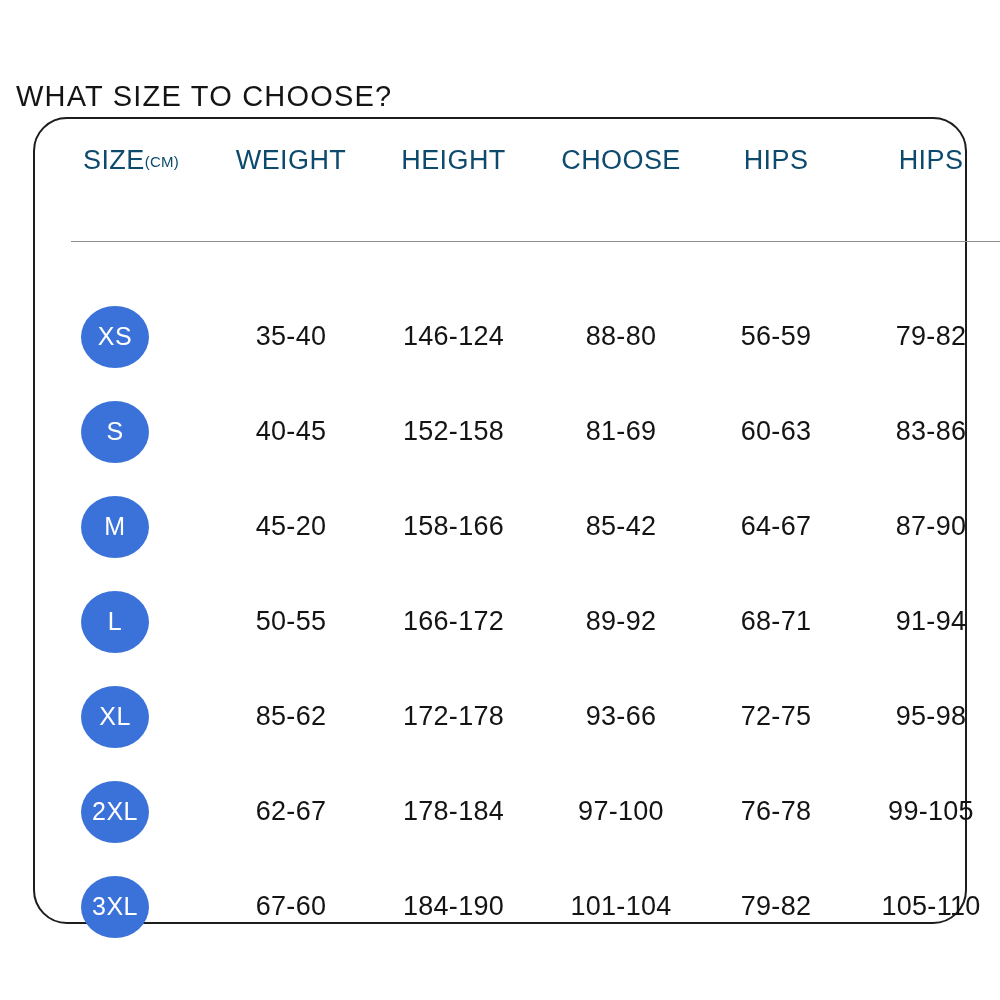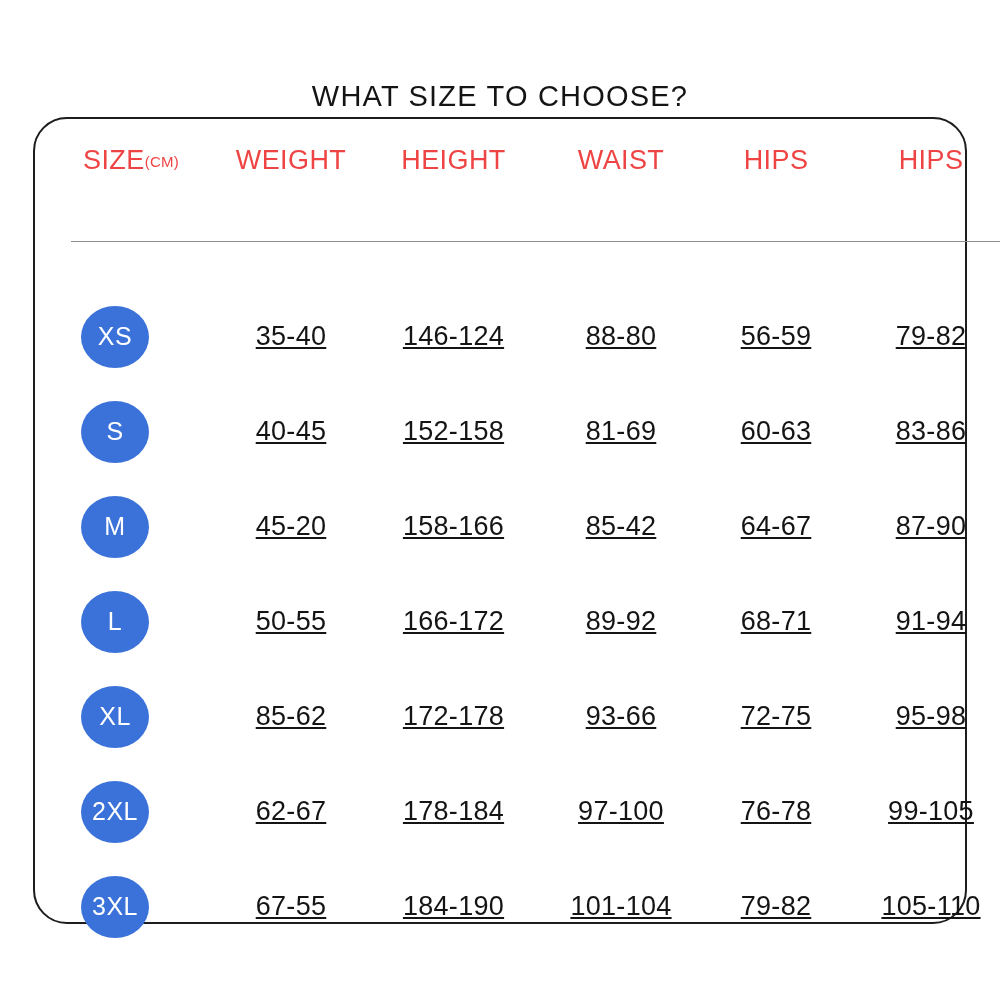--- a/index.html
+++ b/index.html
@@ -21,21 +21,20 @@
     height: 1000px;
     background: #ffffff;
   }
 
   
   .title {
     position: absolute;
     top: 80px;
     left: 0;
     width: 1000px;
-    text-align: center;
     font-size: 29px;
     letter-spacing: 1.2px;
     font-weight: 400;
     color: #141414;
     z-index: 3;
     background: transparent;
   }
   .title-inner {
     display: inline-block;
     background: #ffffff;
@@ -67,21 +66,21 @@
 
   table.sizes {
     width: 100%;
     border-collapse: collapse;
     table-layout: fixed;
   }
 
   table.sizes th {
     font-weight: 400;
     font-size: 27px;
-    color: #ef4444;
+    color: #0c4a6e;
     padding: 6px 0 18px 0;
     text-align: center;
     letter-spacing: 0.4px;
     white-space: nowrap;
   }
   table.sizes th.size-col {
     text-align: left;
     padding-left: 12px;
   }
   .unit {
@@ -102,21 +101,20 @@
 
   table.sizes td {
     font-size: 27px;
     color: #141414;
     text-align: center;
     padding: 0;
     height: 95px;
     vertical-align: middle;
     letter-spacing: 0.3px;
     white-space: nowrap;
-    text-decoration: underline;
   }
   table.sizes td.size-cell {
     text-align: left;
     padding-left: 10px;
   }
 
   .badge {
     display: inline-flex;
     align-items: center;
     justify-content: center;
@@ -155,21 +153,21 @@
         <col class="c-height">
         <col class="c-chest">
         <col class="c-waist">
         <col class="c-hips">
       </colgroup>
       <thead>
         <tr>
           <th class="size-col"><span>SIZE</span><span class="unit">(CM)</span></th>
           <th>WEIGHT</th>
           <th>HEIGHT</th>
-          <th>WAIST</th>
+          <th>CHOOSE</th>
           <th>HIPS</th>
           <th>HIPS</th>
         </tr>
         <tr class="head-rule">
           <td colspan="6">
               <div class="rule"></div>
             </td>
         </tr>
       </thead>
       <tbody>
@@ -216,21 +214,21 @@
         <tr>
           <td class="size-cell"><span class="badge">2XL</span></td>
           <td>62-67</td>
           <td>178-184</td>
           <td>97-100</td>
           <td>76-78</td>
           <td>99-105</td>
         </tr>
         <tr>
           <td class="size-cell"><span class="badge">3XL</span></td>
-          <td>67-55</td>
+          <td>67-60</td>
           <td>184-190</td>
           <td>101-104</td>
           <td>79-82</td>
           <td>105-110</td>
         </tr>
       </tbody>
     </table>
   </div>
 
 </div>

